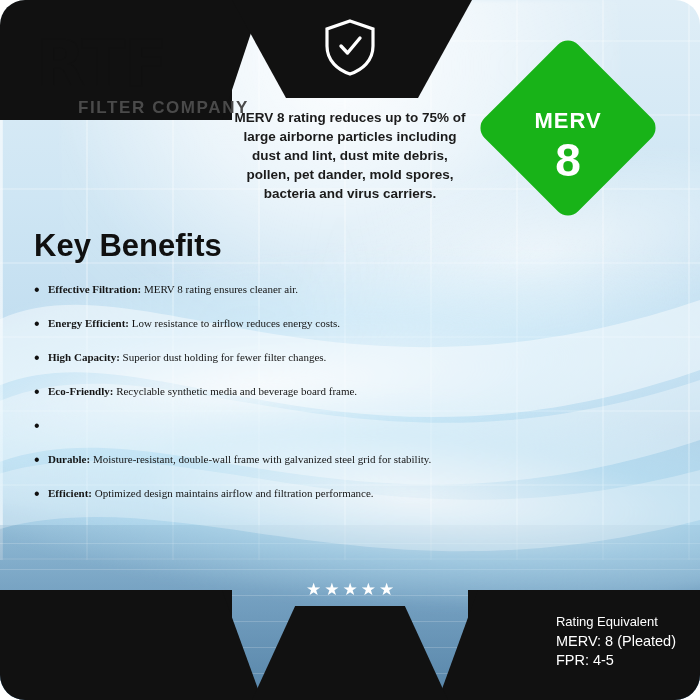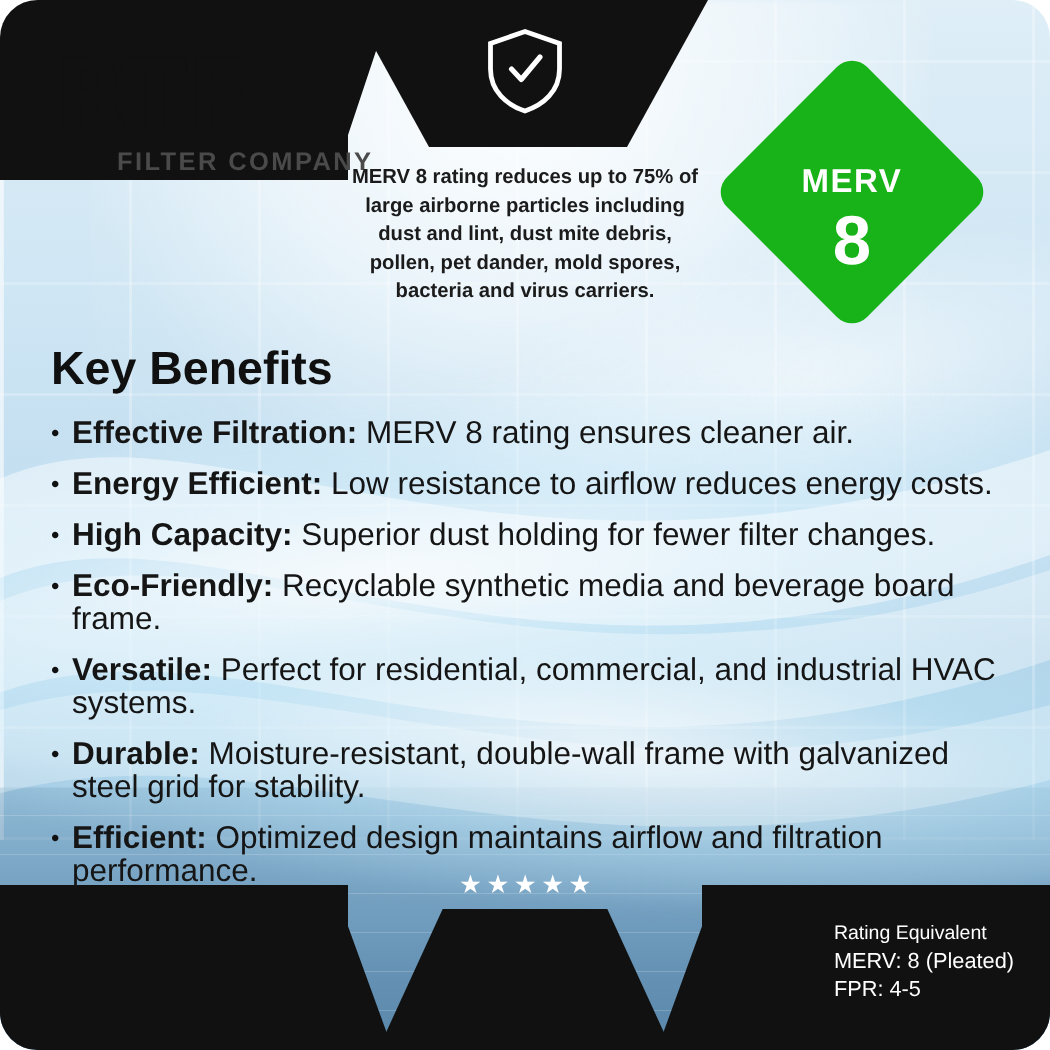--- a/index.html
+++ b/index.html
@@ -201,22 +201,22 @@
   }
   .bullet {
     width: 14px;
     flex: 0 0 14px;
     color: #101010;
     font-size: 16px;
     line-height: 21px;
     padding-top: 1px;
   }
   .benefit-text {
-    font-family: Liberation Sans, sans-serif;
-    font-size: 21px;
+    font-family: Liberation Serif, serif;
+    font-size: 11px;
     line-height: 22px;
     color: #151515;
   }
   .benefit-text b { font-weight: 700; }
 
   
   .stars {
     position: absolute;
     left: 306px; bottom: 102px;
     display: flex;
@@ -311,21 +311,20 @@
         <div class="benefit-row">
           <span class="bullet">•</span>
           <div class="benefit-text"><b>High Capacity:</b><span> Superior dust holding for fewer filter changes.</span></div>
         </div>
         <div class="benefit-row">
           <span class="bullet">•</span>
           <div class="benefit-text"><b>Eco-Friendly:</b><span> Recyclable synthetic media and beverage board frame.</span></div>
         </div>
         <div class="benefit-row">
           <span class="bullet">•</span>
-          <div class="benefit-text"><b>Versatile:</b><span> Perfect for residential, commercial, and industrial HVAC systems.</span></div>
         </div>
         <div class="benefit-row">
           <span class="bullet">•</span>
           <div class="benefit-text"><b>Durable:</b><span> Moisture-resistant, double-wall frame with galvanized steel grid for stability.</span></div>
         </div>
         <div class="benefit-row">
           <span class="bullet">•</span>
           <div class="benefit-text"><b>Efficient:</b><span> Optimized design maintains airflow and filtration performance.</span></div>
         </div>
       </div>

